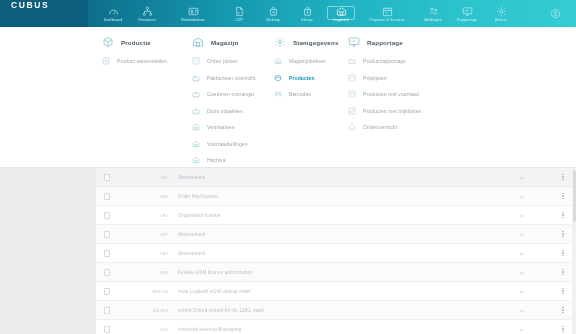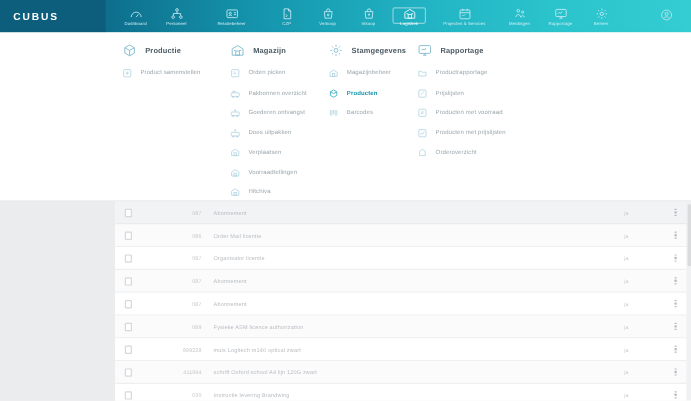--- a/index.html
+++ b/index.html
@@ -12,21 +12,21 @@
   #app { position: relative; width: 576px; height: 334px; }
 
   
   .topbar {
     position: absolute; top: 0; left: 0; width: 576px; height: 27px;
     background: linear-gradient(90deg,#0a5e7d 0%,#0d6c8a 14%,#1596ae 38%,#22b4c4 62%,#2bc3cc 80%,#33cdd2 100%);
     display: flex; align-items: stretch; overflow: hidden;
   }
   .logo-block {
     width: 88px; height: 27px; background: #0d5d7c;
-    display: flex; align-items: center; padding-left: 11px; flex: 0 0 auto;
+    display: flex; align-items: flex-start; padding-left: 11px; flex: 0 0 auto;
   }
   .logo-text {
     color: #ffffff; font-size: 8.5px; font-weight: bold; letter-spacing: 1.6px;
   }
   .nav {
     flex: 1 1 auto; display: flex; align-items: center; gap: 0px;
     padding-left: 8px; overflow: hidden;
   }
   .nav-item {
     display: flex; flex-direction: column; align-items: center; justify-content: center;

